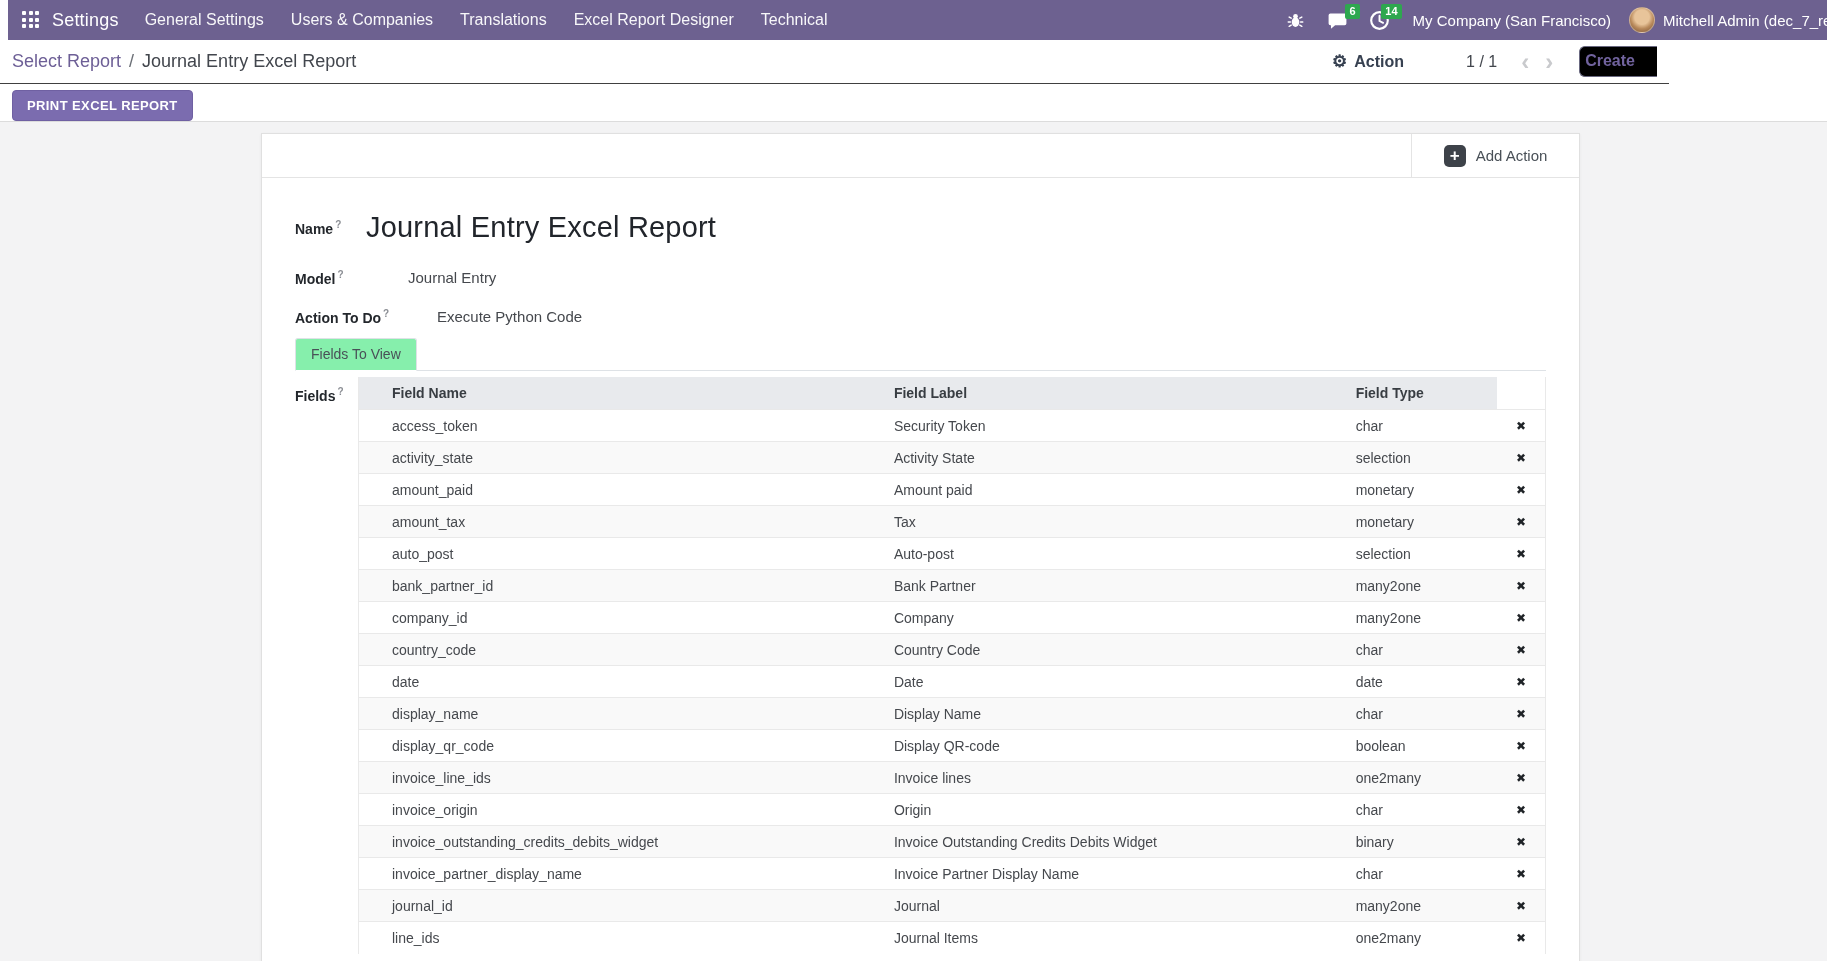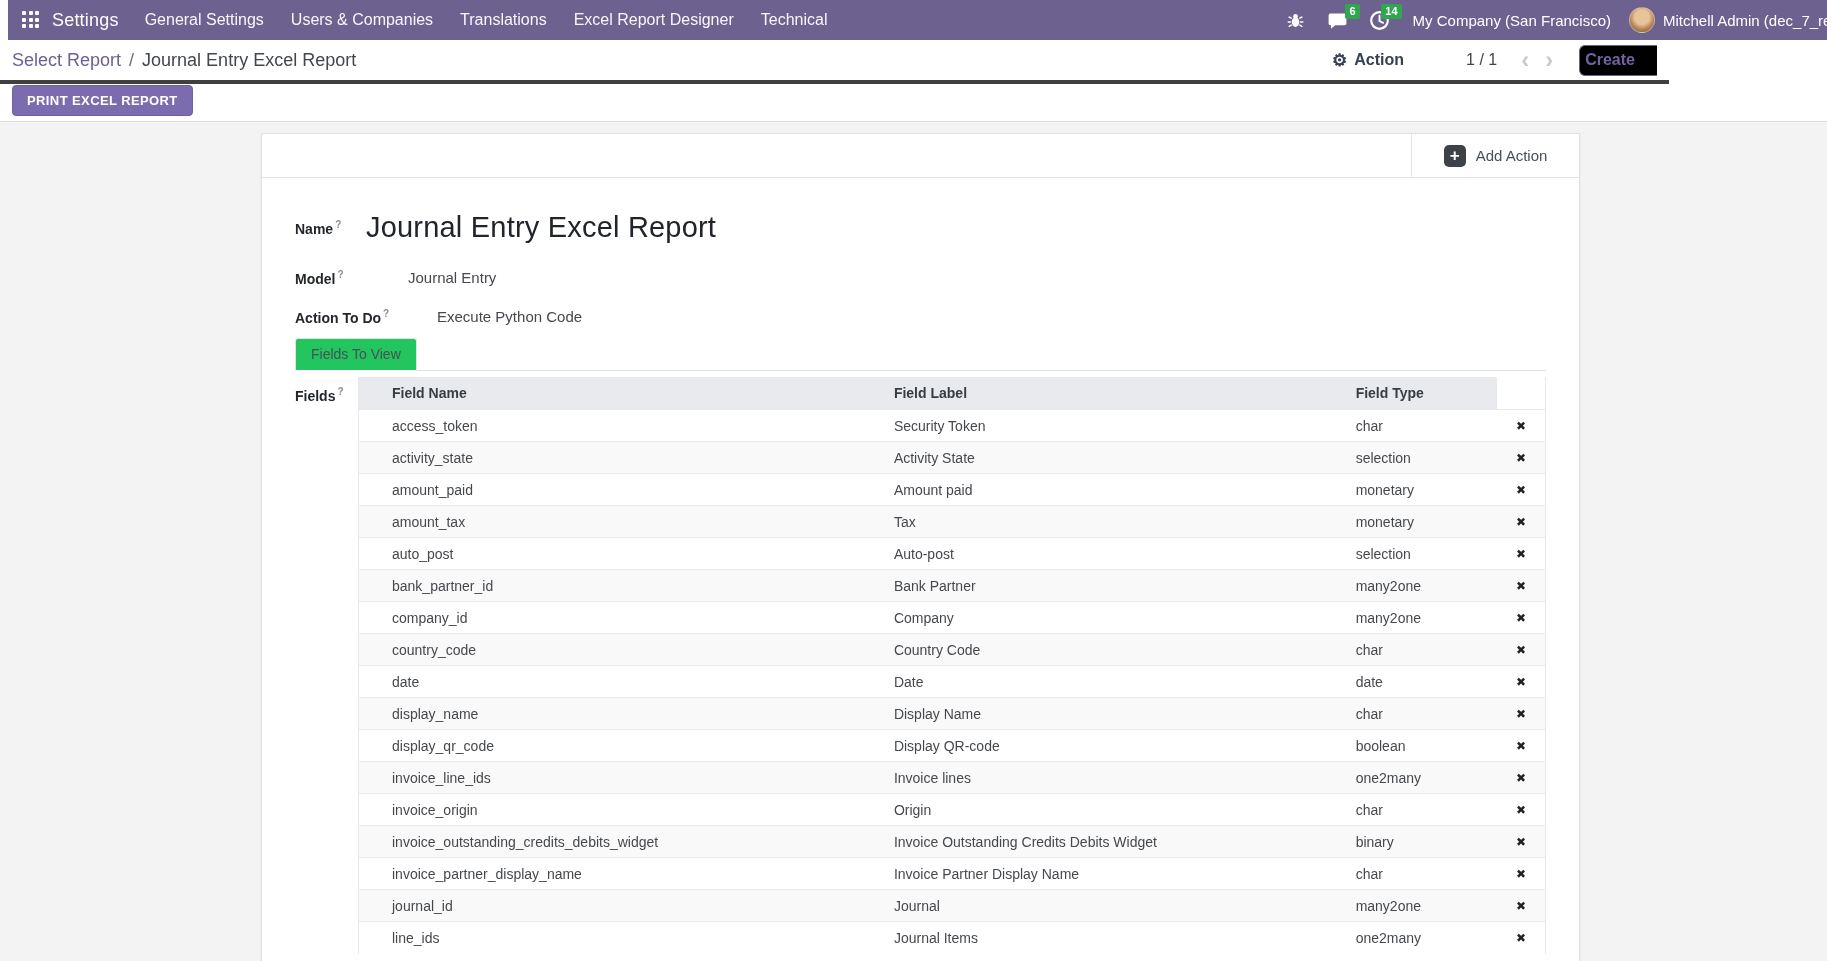--- a/index.html
+++ b/index.html
@@ -25,39 +25,39 @@
            font-size:11px; line-height:1; padding:2px 4px; border-radius:2px; font-weight:700; }
   .company { font-size:15px; margin-left:22px; white-space:nowrap; cursor:pointer; }
   .user-zone { display:flex; align-items:center; margin-left:18px; cursor:pointer; }
   .avatar { width:26px; height:26px; border-radius:50%; margin-right:8px; flex:0 0 auto;
             background:radial-gradient(circle at 50% 38%, #e8c49a 0 38%, #b98a5c 60%, #6f4a2d 100%);
             border:1px solid rgba(255,255,255,.35); }
   .user-name { font-size:15px; white-space:nowrap; overflow:hidden; max-width:172px; }
 
   
   .control-panel { position:absolute; left:0; top:40px; width:1669px; height:44px;
-                   background:#fff; border-bottom:4px solid #404040; display:flex; align-items:center; }
+                   background:#fff; border-bottom:1px solid #404040; display:flex; align-items:center; }
   .breadcrumb { margin-left:12px; font-size:18px; display:flex; gap:8px; align-items:center; }
   .bc-link { color:#6d5f96; cursor:pointer; }
   .bc-sep { color:#6b6f76; }
   .bc-current { color:#42464d; }
   .cp-right { margin-left:auto; display:flex; align-items:center; }
   .action-menu { display:flex; align-items:center; gap:7px; color:#374151; font-size:16px;
                  font-weight:600; cursor:pointer; margin-right:62px; }
   .gear { font-size:17px; line-height:1; color:#374151; }
   .pager-value { font-size:16px; color:#42464d; margin-right:16px; }
   .pager-btn { font-size:24px; line-height:1; color:#c9cacd; padding:0 8px; cursor:pointer; font-weight:700; }
   .create-btn { margin-left:18px; margin-right:12px; background:#000000; border:1px solid #696880;
                 border-right:none; border-radius:6px 0 0 6px; color:#71639e; font-weight:700;
                 font-size:16px; padding:5px 22px 6px 5px; cursor:pointer;
                 font-family:"Liberation Sans", sans-serif; }
 
   
   .button-row { position:absolute; left:0; top:85px; width:1827px; height:37px; background:#fff;
-                border-bottom:1px solid #dcdcdc; display:flex; align-items:flex-start; }
+                border-bottom:1px solid #dcdcdc; display:flex; align-items:flex-end; }
   .print-btn { margin-left:12px; background:#7b6caf; border:1px solid #6f60a2; color:#fff;
                font-size:13px; font-weight:700; letter-spacing:.4px; border-radius:4px;
                padding:7px 14px; cursor:pointer; font-family:"Liberation Sans", sans-serif; }
 
   
   .content { position:absolute; left:0; top:122px; width:1827px; height:839px; background:#f3f3f4; }
   .card { position:absolute; left:261px; top:11px; width:1319px; height:900px; background:#fff;
           border:1px solid #e0e0e0; box-shadow:0 1px 3px rgba(0,0,0,.05); }
 
   .statusbar { height:44px; border-bottom:1px solid #e4e4e4; display:flex; }
@@ -77,21 +77,21 @@
   .name-row { margin-top:9px; }
   .name-row .f-label { width:71px; }
   .name-value { font-size:29px; color:#21252b; letter-spacing:.2px; cursor:text; }
   .model-row { margin-top:25px; }
   .model-row .f-label, .action-row .f-label { width:113px; }
   .f-value { font-size:15px; color:#45484d; cursor:pointer; }
   .action-row { margin-top:21px;gap:29px; }
   .note { margin-top:13px; font-size:15px; color:#2b2f34; }
 
   .notebook-header { margin-top:13px; border-bottom:1px solid #dee2e6; display:flex; }
-  .tab { background:#22c55e; border:1px solid #dee2e6; border-bottom:1px solid #fff;
+  .tab { background:#86efac; border:1px solid #dee2e6; border-bottom:1px solid #fff;
          margin-bottom:-1px; padding:7px 15px 8px 15px; font-size:14px; color:#495057;
          border-radius:3px 3px 0 0; cursor:pointer; }
 
   .fields-area { margin-top:6px; display:flex; }
   .fields-label-col { width:63px; padding-top:9px; flex:0 0 auto; }
   .fields-table { flex:1; border-collapse:collapse; table-layout:fixed;
                   border-left:1px solid #e9e9e9; border-right:1px solid #e9e9e9; }
   .fields-table th { background:#e8eaed; font-size:14px; font-weight:600; color:#383d42;
                      text-align:left; padding:8px 6px; height:31px; cursor:pointer; }
   .fields-table th.c-del-h { background:#fff; cursor:default; }

